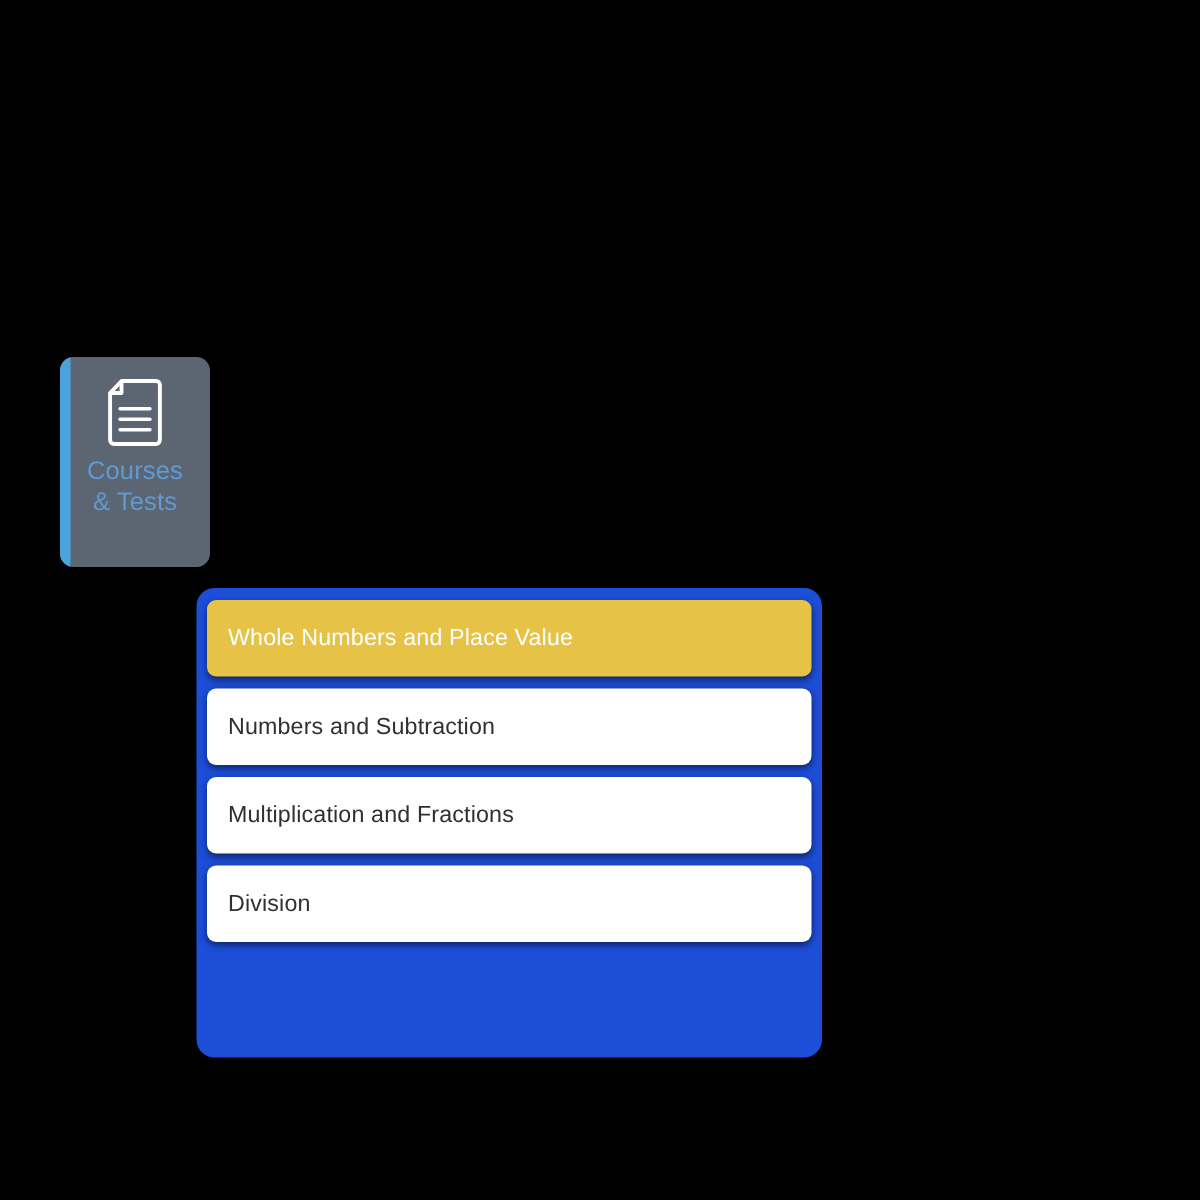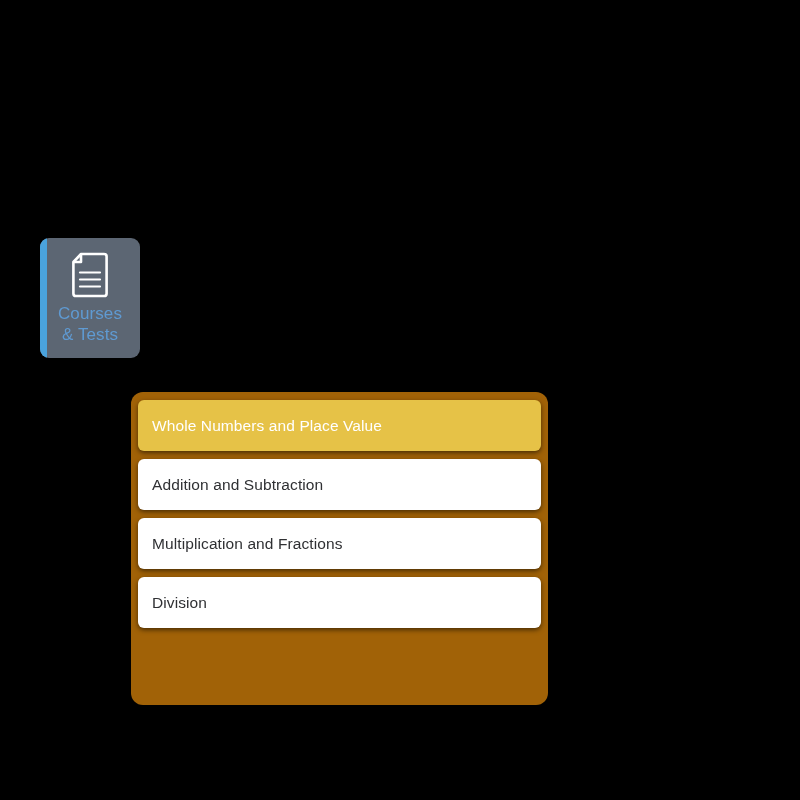--- a/index.html
+++ b/index.html
@@ -15,21 +15,21 @@
     font-family: "Liberation Sans", sans-serif;
     -webkit-font-smoothing: antialiased;
   }
 
   
   .nav-tile {
     position: absolute;
     left: 40px;
     top: 238px;
     width: 100px;
-    height: 120px;
+    height: 140px;
     border-radius: 9px;
     background: #5c6673;
     overflow: hidden;
     display: flex;
     flex-direction: column;
     align-items: center;
     box-sizing: border-box;
     cursor: pointer;
   }
   .nav-tile-edge {
@@ -65,21 +65,21 @@
   }
 
   
   .topic-panel {
     position: absolute;
     left: 131px;
     top: 392px;
     width: 417px;
     height: 313px;
     border-radius: 12px;
-    background: #a16207;
+    background: #1d4ed8;
     box-sizing: border-box;
     padding: 8px 7px 18px 7px;
   }
   .topic-list {
     display: flex;
     flex-direction: column;
     gap: 8px;
   }
   .topic-row {
     position: relative;
@@ -124,21 +124,21 @@
     <div>&amp; Tests</div>
   </div>
 </div>
 
 <div class="topic-panel">
   <div class="topic-list">
     <div class="topic-row is-selected">
       <span class="topic-row-label">Whole Numbers and Place Value</span>
     </div>
     <div class="topic-row">
-      <span class="topic-row-label">Addition and Subtraction</span>
+      <span class="topic-row-label">Numbers and Subtraction</span>
     </div>
     <div class="topic-row">
       <span class="topic-row-label">Multiplication and Fractions</span>
     </div>
     <div class="topic-row">
       <span class="topic-row-label">Division</span>
     </div>
   </div>
 </div>
 

